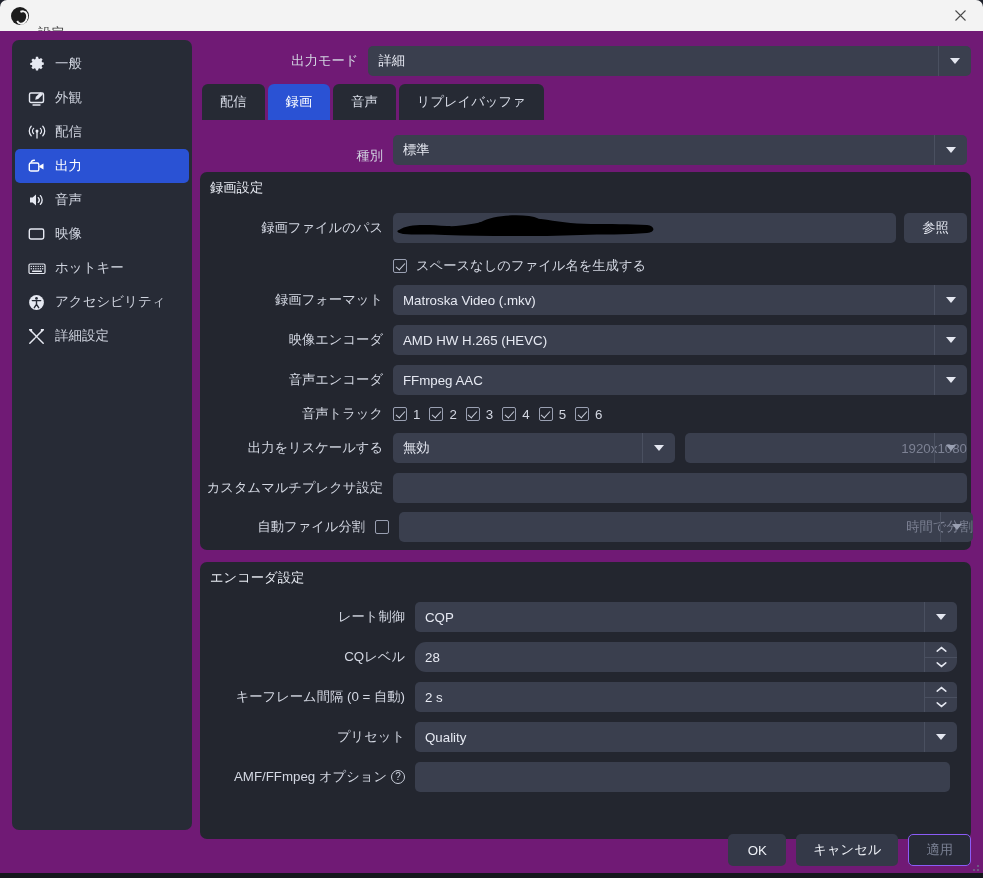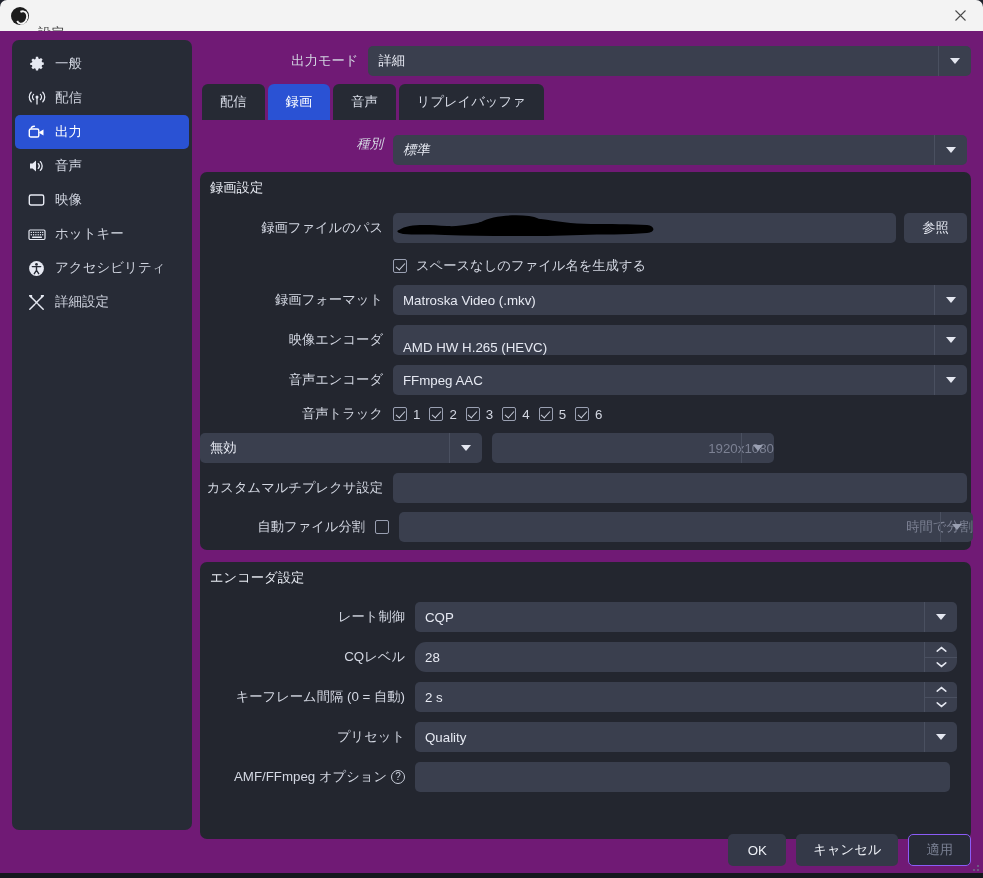--- a/index.html
+++ b/index.html
@@ -158,21 +158,21 @@
     background: #262a34;
     border-top-left-radius: 6px;
     border-top-right-radius: 6px;
     margin-right: 3px;
   }
   .tab.active { background: #2a52d4; color: #fff; }
 
   
   .kind-row {
     position: absolute; left: 0; top: 95px; width: 775px; height: 30px;
-    display: flex; align-items: flex-start; font-style: italic;
+    display: flex; align-items: flex-end;
   }
   .kind-lbl { width: 197px; }
 
   
   .group {
     position: absolute;
     background: #23262f;
     border-radius: 7px;
   }
   .group-title {
@@ -292,20 +292,30 @@
       <div class="side-item">
         <span class="side-ico">
           <svg width="16" height="16" viewBox="0 0 16 16" fill="#e6e9f2">
             <path d="M8 5.4a2.6 2.6 0 100 5.2 2.6 2.6 0 000-5.2zm0 1.5a1.1 1.1 0 110 2.2 1.1 1.1 0 010-2.2z"></path>
             <path d="M6.9.8h2.2l.3 1.7 1.2.5 1.4-1 1.6 1.6-1 1.4.5 1.2 1.7.3v2.2l-1.7.3-.5 1.2 1 1.4-1.6 1.6-1.4-1-1.2.5-.3 1.7H6.9l-.3-1.7-1.2-.5-1.4 1-1.6-1.6 1-1.4-.5-1.2L1.2 9.1V6.9l1.7-.3.5-1.2-1-1.4L4 2.4l1.4 1 1.2-.5z"></path>
           </svg>
         </span>
         <span class="side-label">一般</span>
       </div>
 
+      <div class="side-item">
+        <span class="side-ico">
+          <svg width="17" height="17" viewBox="0 0 17 17" fill="none" stroke="#e6e9f2" stroke-width="1.4">
+            <rect x="1.5" y="3" width="14" height="9.5" rx="1.5"></rect>
+            <path d="M5 15h7" stroke-linecap="round"></path>
+            <path d="M12.5 2.2l2.3 2.3-4.6 4.6-3 .7.7-3z" fill="#e6e9f2" stroke="none"></path>
+          </svg>
+        </span>
+        <span class="side-label">外観</span>
+      </div>
 
       <div class="side-item">
         <span class="side-ico">
           <svg width="18" height="16" viewBox="0 0 18 16" fill="none" stroke="#e6e9f2" stroke-width="1.3" stroke-linecap="round">
             <path d="M3.2 2.2a7 7 0 000 9.6M14.8 2.2a7 7 0 010 9.6"></path>
             <path d="M5.6 4.4a3.7 3.7 0 000 5.2M12.4 4.4a3.7 3.7 0 010 5.2"></path>
             <circle cx="9" cy="7" r="1.5" fill="#e6e9f2" stroke="none"></circle>
             <path d="M9 8.3V14"></path>
           </svg>
         </span>
@@ -442,21 +452,21 @@
           <div class="fld" style="width:574px;">
             <span>Matroska Video (.mkv)</span>
             <span class="arrowzone">
                 <span class="caret"></span>
               </span>
           </div>
         </div>
 
         <div class="frow" style="left:0; top:153px;">
           <div class="lbl" style="width:193px;">映像エンコーダ</div>
-          <div class="fld" style="width:574px;align-items:flex-end;">
+          <div class="fld" style="width:574px;">
             <span>AMD HW H.265 (HEVC)</span>
             <span class="arrowzone">
                 <span class="caret"></span>
               </span>
           </div>
         </div>
 
         <div class="frow" style="left:0; top:193px;">
           <div class="lbl" style="width:193px;">音声エンコーダ</div>
           <div class="fld" style="width:574px;">
@@ -489,20 +499,21 @@
             <span class="cb checked"></span>
             <span class="track-num">5</span>
           </div>
           <div class="track-item">
             <span class="cb checked"></span>
             <span class="track-num">6</span>
           </div>
         </div>
 
         <div class="frow" style="left:0; top:261px;">
+          <div class="lbl" style="width:193px;">出力をリスケールする</div>
           <div class="fld" style="width:282px;">
             <span>無効</span>
             <span class="arrowzone">
                 <span class="caret"></span>
               </span>
           </div>
           <div class="fld disabled" style="width:282px; margin-left:10px;">
             <span>1920x1080</span>
             <span class="arrowzone">
                 <span class="caret dim"></span>

